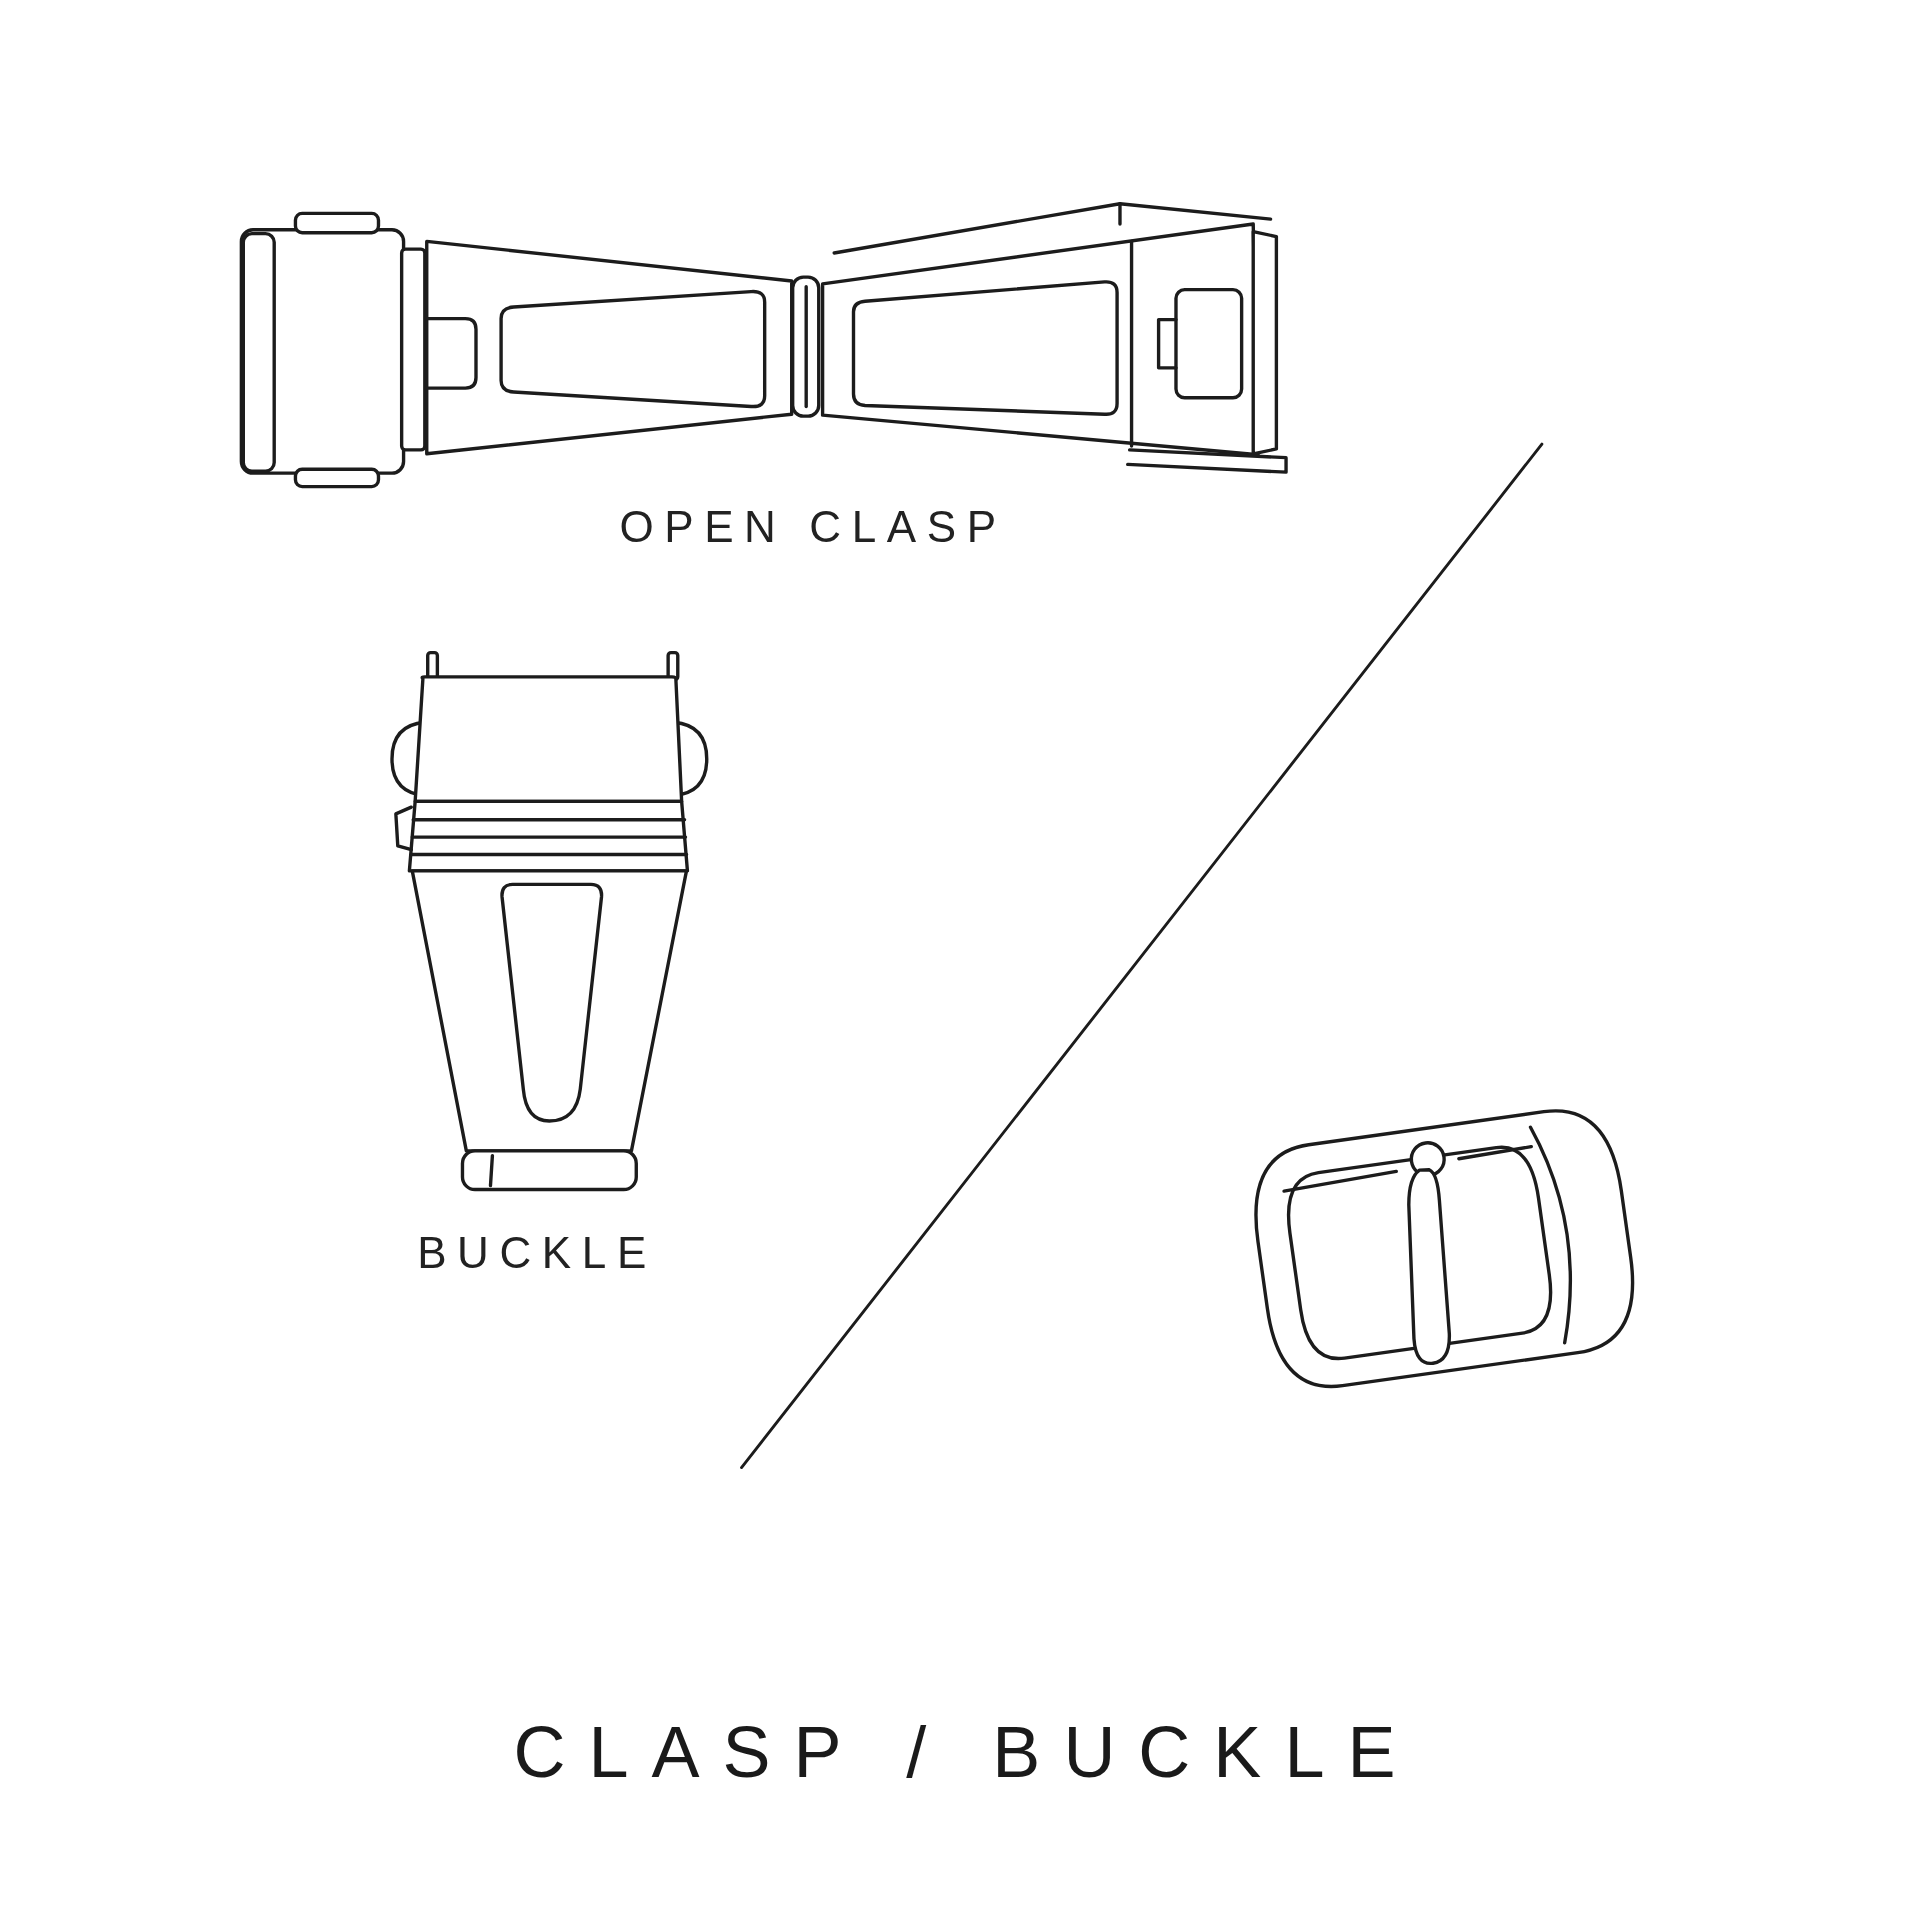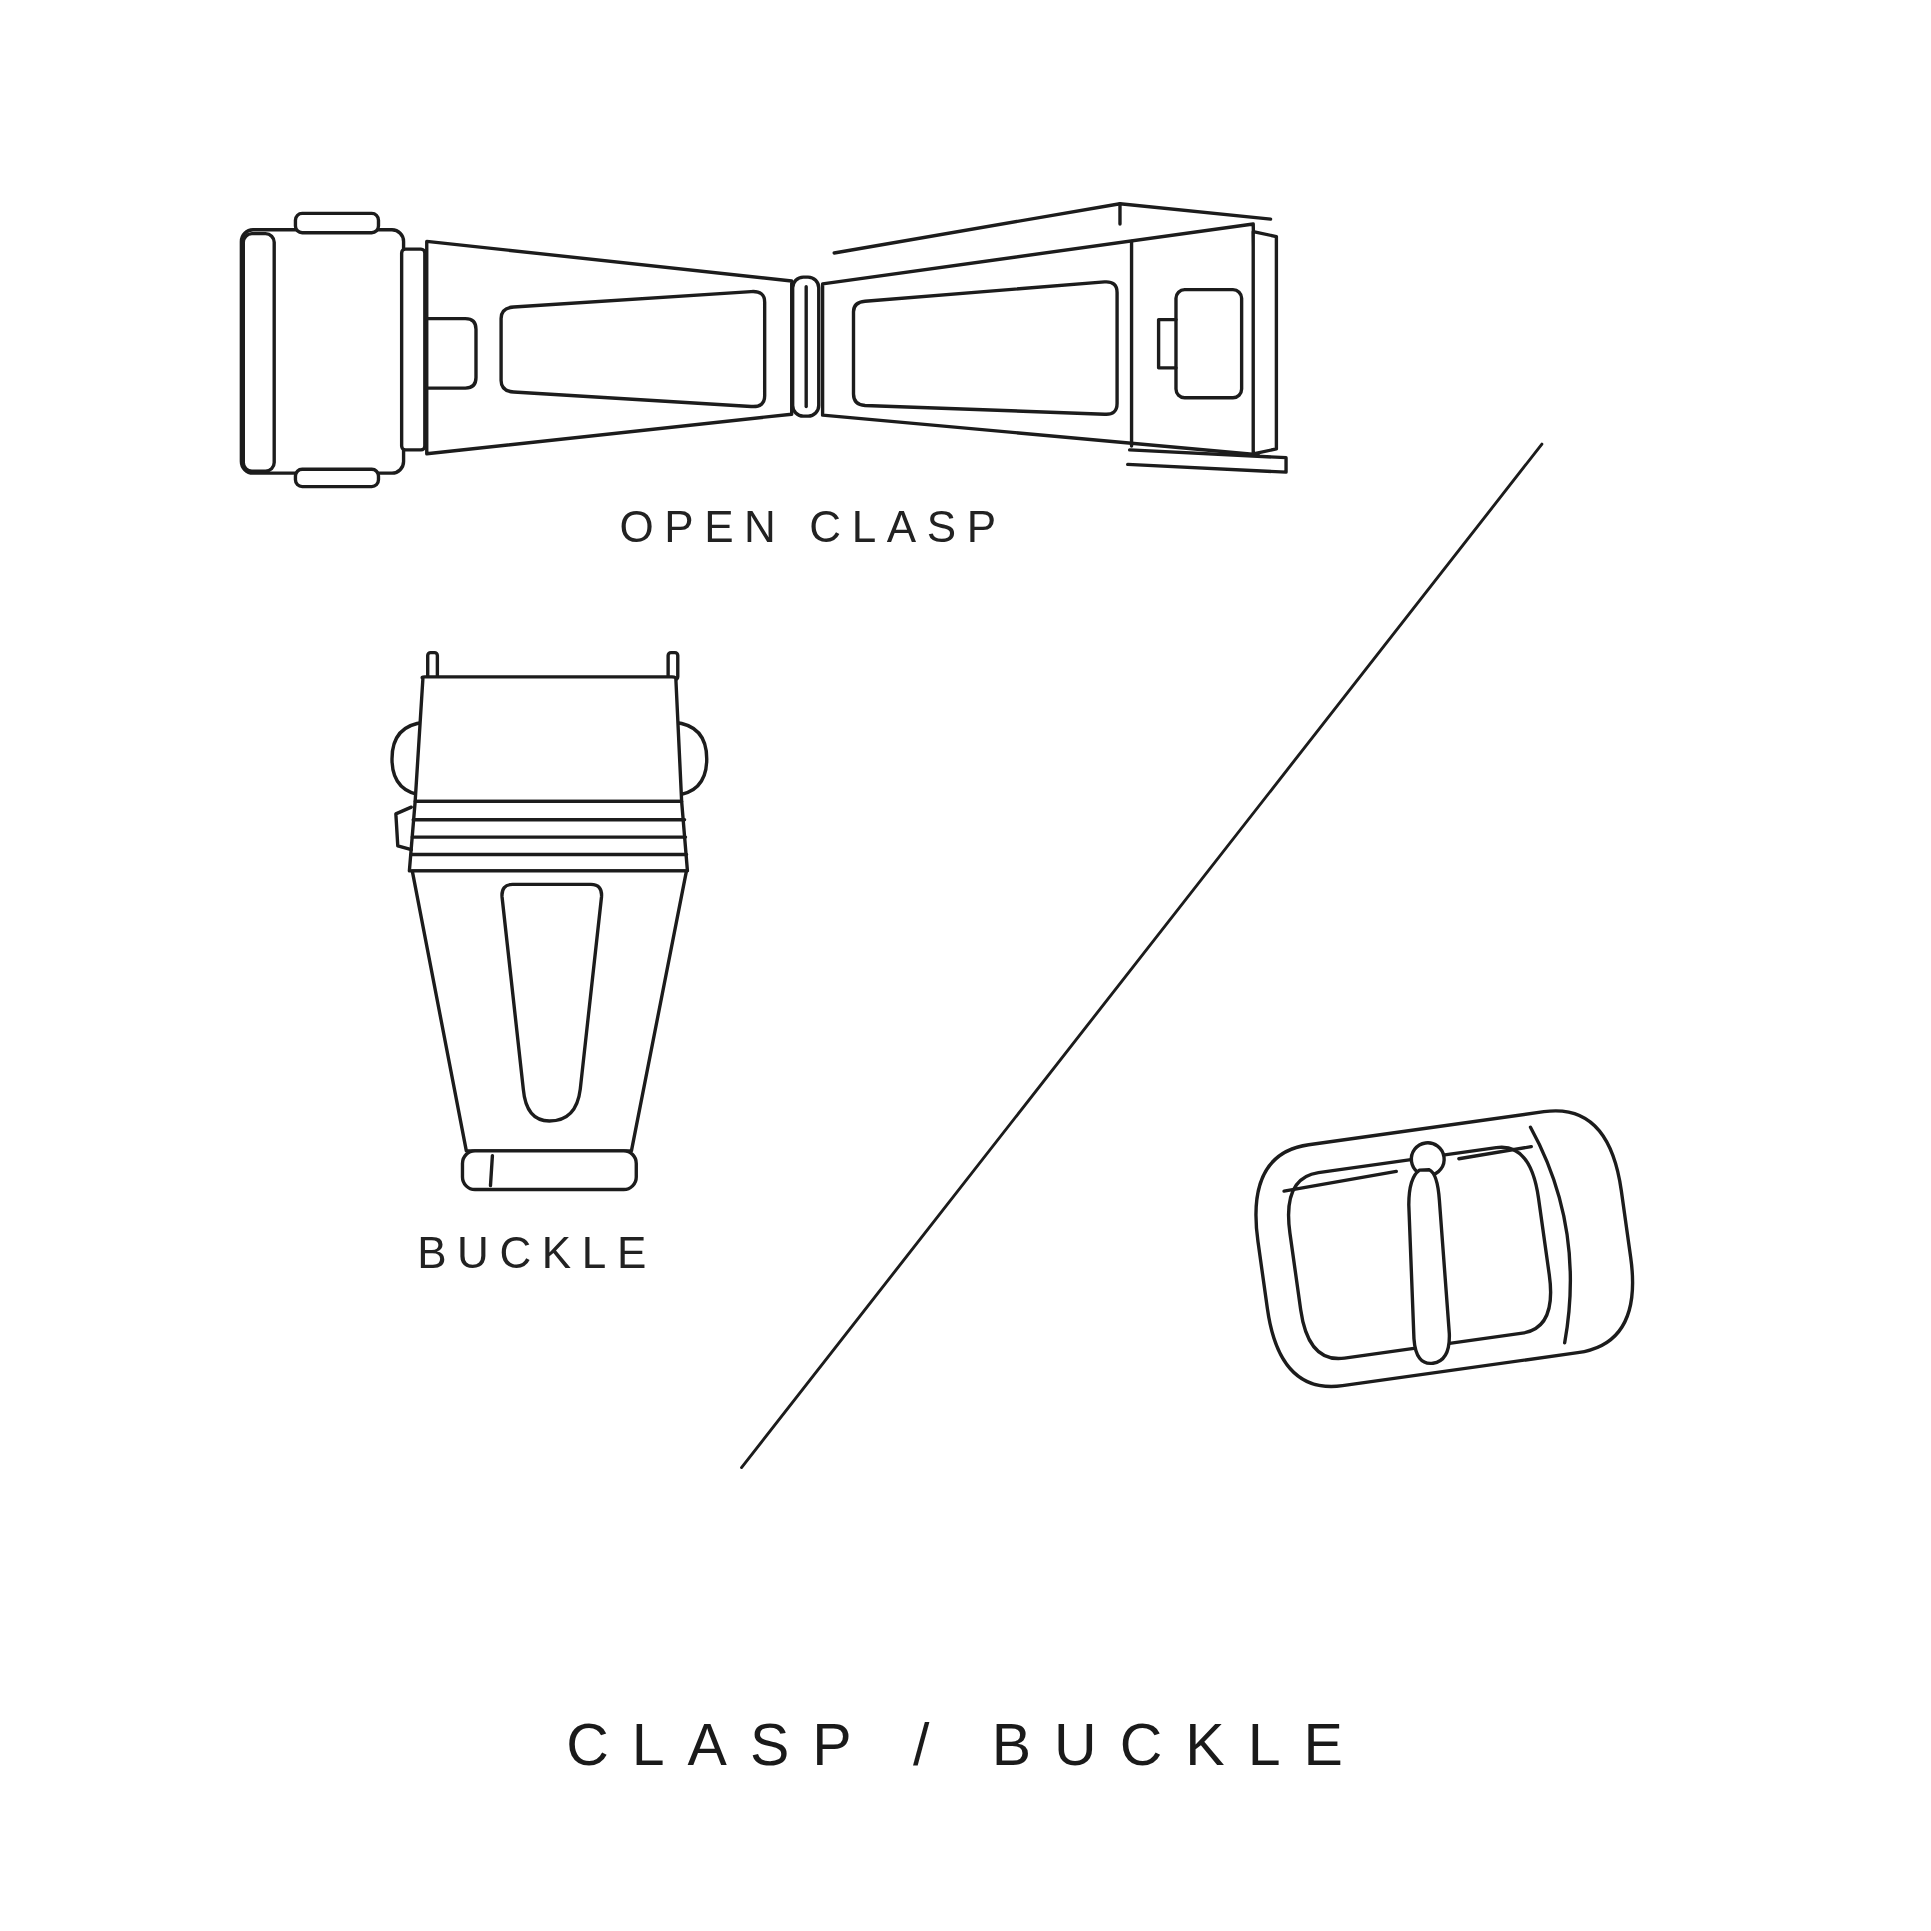--- a/index.html
+++ b/index.html
@@ -32,21 +32,21 @@
     white-space: nowrap;
   }
   .caption--open { left: 813px; top: 502px; }
   .caption--closed { left: 537px; top: 1228px; }
   .title {
     position: absolute;
     left: 966px;
     top: 1711px;
     transform: translateX(-50%);
     color: #1a1a1a;
-    font-size: 59px;
+    font-size: 72px;
     font-weight: 500;
     letter-spacing: 23px;
     white-space: nowrap;
   }
 </style>
 </head>
 <body>
 
 <div class="canvas">
 

